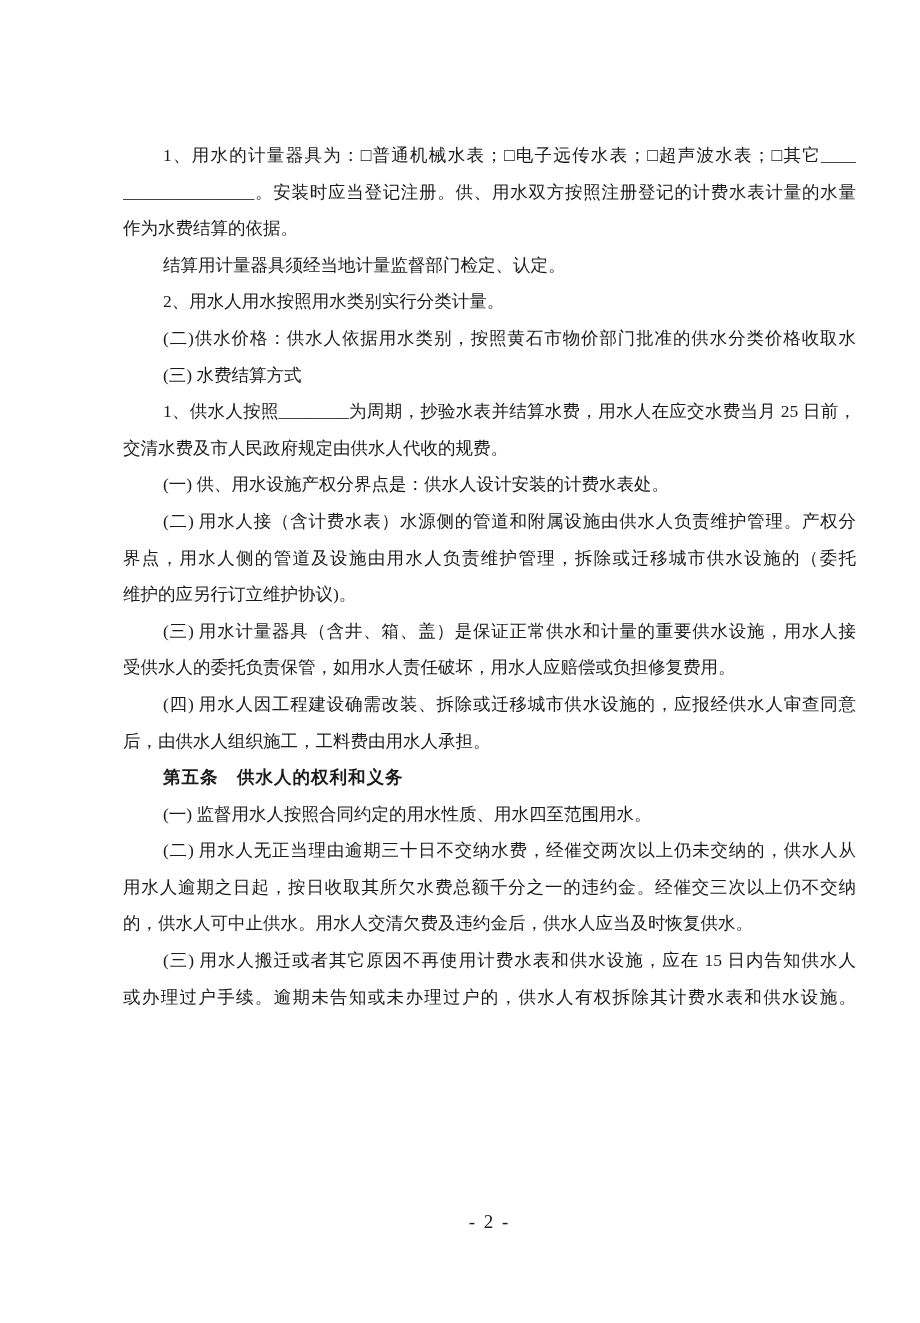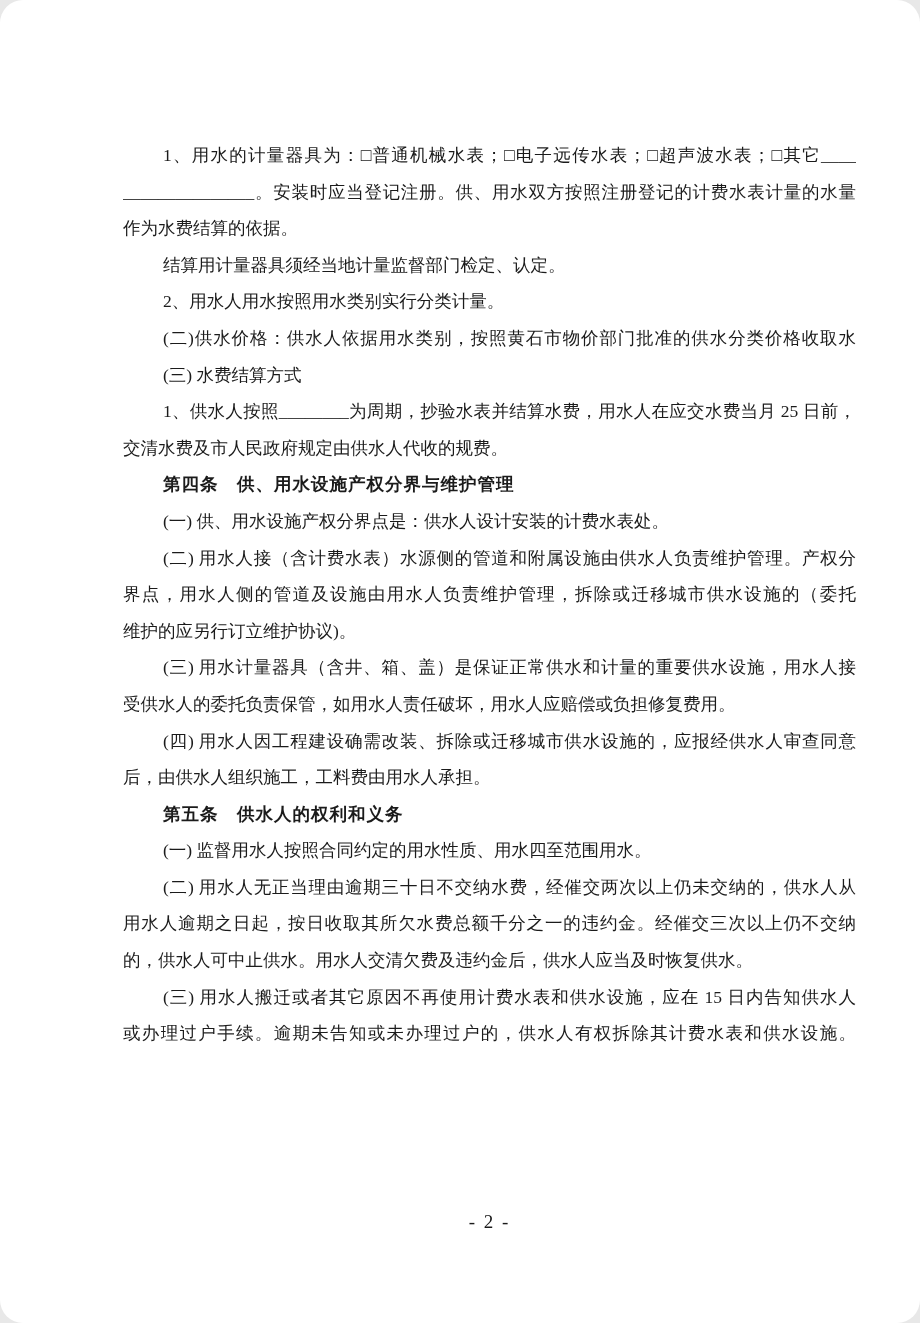--- a/index.html
+++ b/index.html
@@ -9,21 +9,20 @@
   }
   .page {
     position: relative;
     width: 920px;
     height: 1323px;
     margin: 0 auto;
     background: #ffffff;
     font-family: "Liberation Serif", "DejaVu Serif", serif;
     color: #1b1b1b;
     overflow: hidden;
-    border-radius: 23px;
   }
   .content {
     position: absolute;
     left: 123px;
     top: 137px;
     width: 733px;
   }
   .line {
     font-size: 17.5px;
     line-height: 36.6px;
@@ -57,21 +56,20 @@
   <div class="content" id="lines-container">
       <div class="line indent justify">1、用水的计量器具为：□普通机械水表；□电子远传水表；□超声波水表；□其它____</div>
       <div class="line justify">_______________。安装时应当登记注册。供、用水双方按照注册登记的计费水表计量的水量</div>
       <div class="line">作为水费结算的依据。</div>
       <div class="line indent">结算用计量器具须经当地计量监督部门检定、认定。</div>
       <div class="line indent">2、用水人用水按照用水类别实行分类计量。</div>
       <div class="line indent justify">(二)供水价格：供水人依据用水类别，按照黄石市物价部门批准的供水分类价格收取水费。</div>
       <div class="line indent">(三) 水费结算方式</div>
       <div class="line indent justify">1、供水人按照________为周期，抄验水表并结算水费，用水人在应交水费当月 25 日前，</div>
       <div class="line">交清水费及市人民政府规定由供水人代收的规费。</div>
-      <div class="line indent bold">第四条　供、用水设施产权分界与维护管理</div>
       <div class="line indent">(一) 供、用水设施产权分界点是：供水人设计安装的计费水表处。</div>
       <div class="line indent justify">(二) 用水人接（含计费水表）水源侧的管道和附属设施由供水人负责维护管理。产权分</div>
       <div class="line justify">界点，用水人侧的管道及设施由用水人负责维护管理，拆除或迁移城市供水设施的（委托</div>
       <div class="line">维护的应另行订立维护协议)。</div>
       <div class="line indent justify">(三) 用水计量器具（含井、箱、盖）是保证正常供水和计量的重要供水设施，用水人接</div>
       <div class="line">受供水人的委托负责保管，如用水人责任破坏，用水人应赔偿或负担修复费用。</div>
       <div class="line indent justify">(四) 用水人因工程建设确需改装、拆除或迁移城市供水设施的，应报经供水人审查同意</div>
       <div class="line">后，由供水人组织施工，工料费由用水人承担。</div>
       <div class="line indent bold">第五条　供水人的权利和义务</div>
       <div class="line indent">(一) 监督用水人按照合同约定的用水性质、用水四至范围用水。</div>

